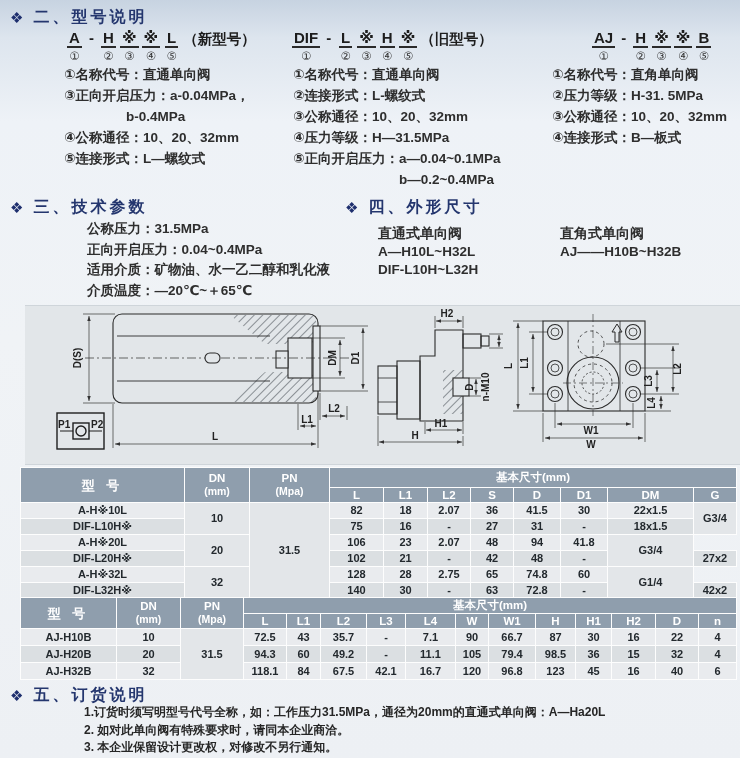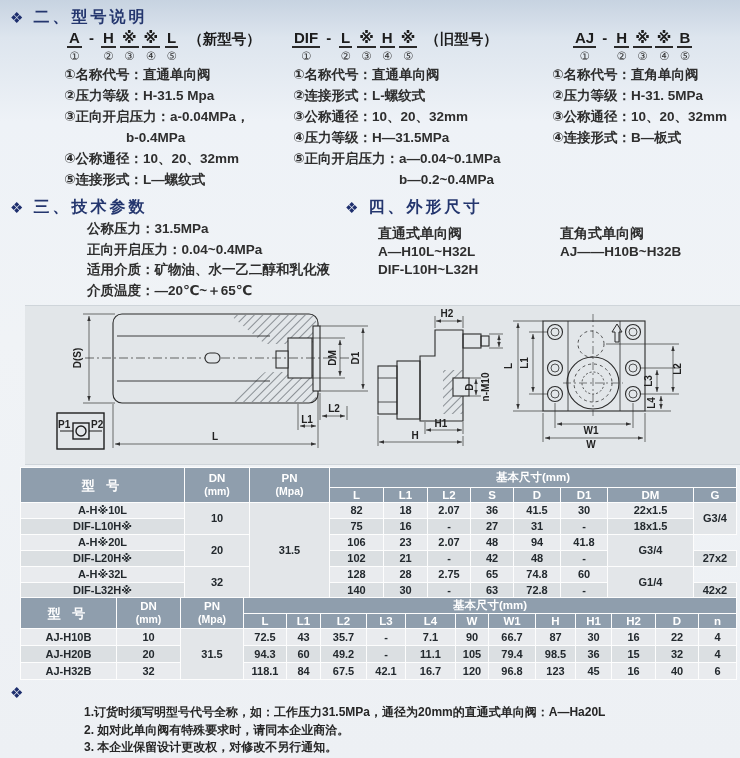--- a/index.html
+++ b/index.html
@@ -12,21 +12,21 @@
   .sec-head{position:absolute;display:flex;align-items:center;gap:10px;white-space:nowrap;}
   .bullet{color:#1e2f6e;font-size:15px;line-height:16px;}
   .sec-title{color:#24366e;font-weight:700;font-size:16px;letter-spacing:3px;}
   
   .code-row{position:absolute;display:flex;align-items:flex-start;gap:3px;white-space:nowrap;}
   .part{display:flex;flex-direction:column;align-items:center;min-width:17px;}
   .part .ch{font-weight:700;font-size:15px;line-height:16px;border-bottom:2px solid #2a2a2a;padding:0 2px;color:#1d1d1d;}
   .part.dash{min-width:11px;}
   .part.dash .ch{border-bottom:none;}
   .part .num{font-size:11.5px;line-height:13px;margin-top:2px;color:#333;}
-  .suffix{font-size:14.5px;font-weight:700;margin-left:5px;line-height:18px;color:#1d1d1d;}
+  .suffix{font-size:14.5px;font-weight:700;line-height:18px;color:#1d1d1d;}
   .mitems{position:absolute;font-size:13.5px;font-weight:600;color:#2e2e2e;line-height:21px;white-space:nowrap;}
   .ind-a{padding-left:62px;}
   .ind-b{padding-left:106px;}
   
   .tlines{position:absolute;font-size:13.5px;font-weight:600;line-height:20.5px;color:#2e2e2e;white-space:nowrap;}
   .cap{position:absolute;font-size:13.5px;font-weight:600;line-height:18.5px;color:#2e2e2e;white-space:nowrap;}
   .cap .cap-t{font-weight:700;font-size:14px;}
   
   .panel{position:absolute;left:25px;top:305px;width:715px;height:158px;background:#e2e6e9;border-top:1px solid #cfd5da;border-bottom:1px solid #cfd5da;}
   
@@ -76,21 +76,20 @@
         <div class="num">④</div>
       </div>
     <div class="part">
         <div class="ch">L</div>
         <div class="num">⑤</div>
       </div>
     <div class="suffix">（新型号）</div>
   </div>
   <div class="mitems" style="left:64px;top:64px">
     <div>①名称代号：直通单向阀</div>
-    <div>②压力等级：H-31.5 Mpa</div>
     <div>③正向开启压力：a-0.04MPa，</div>
     <div class="ind-a">b-0.4MPa</div>
     <div>④公称通径：10、20、32mm</div>
     <div>⑤连接形式：L—螺纹式</div>
   </div>
 
   <div class="code-row" style="left:292px;top:30px">
     <div class="part">
         <div class="ch">DIF</div>
         <div class="num">①</div>
@@ -119,21 +118,21 @@
   </div>
   <div class="mitems" style="left:293px;top:64px">
     <div>①名称代号：直通单向阀</div>
     <div>②连接形式：L-螺纹式</div>
     <div>③公称通径：10、20、32mm</div>
     <div>④压力等级：H—31.5MPa</div>
     <div>⑤正向开启压力：a—0.04~0.1MPa</div>
     <div class="ind-b">b—0.2~0.4MPa</div>
   </div>
 
-  <div class="code-row" style="left:573px;top:30px">
+  <div class="code-row" style="left:592px;top:30px">
     <div class="part">
         <div class="ch">AJ</div>
         <div class="num">①</div>
       </div>
     <div class="part dash">
         <div class="ch">-</div>
         <div class="num"></div>
       </div>
     <div class="part">
         <div class="ch">H</div>
@@ -536,20 +535,21 @@
         <td>45</td>
         <td>16</td>
         <td>40</td>
         <td>6</td>
       </tr>
     </tbody>
   </table>
 
   <div class="sec-head" style="left:10px;top:685px">
     <span class="bullet">❖</span>
+    <span class="sec-title">五、订货说明</span>
   </div>
   <div class="notes" style="left:84px;top:704px">
     <div>1.订货时须写明型号代号全称，如：工作压力31.5MPa，通径为20mm的直通式单向阀：A—Ha20L</div>
     <div>2. 如对此单向阀有特殊要求时，请同本企业商洽。</div>
     <div>3. 本企业保留设计更改权，对修改不另行通知。</div>
   </div>
 
 </div>
 
 </body></html>

